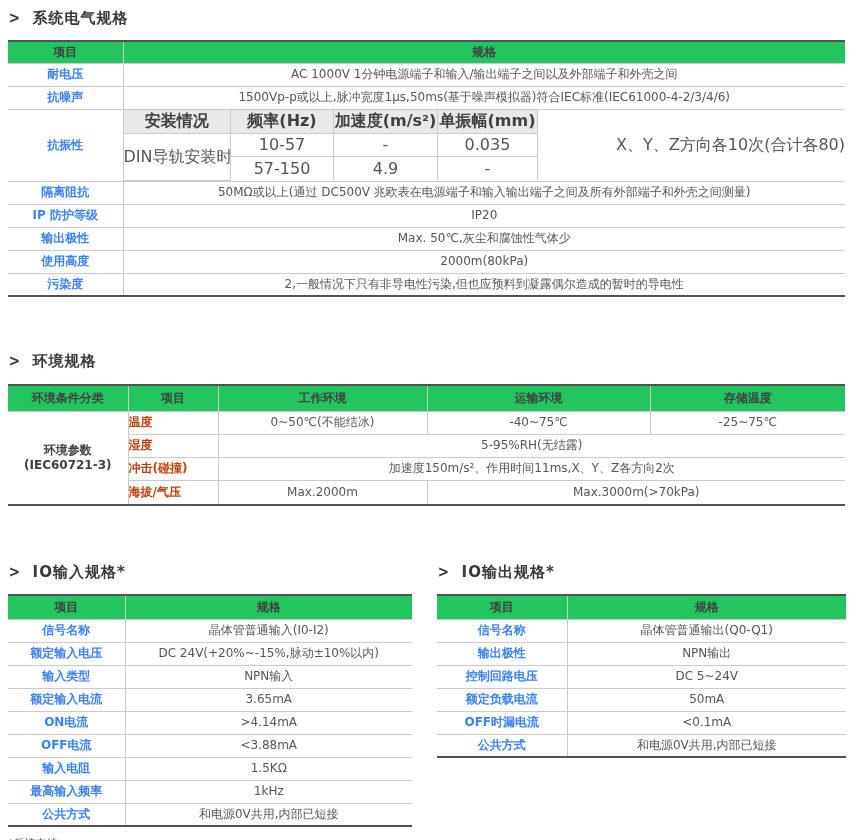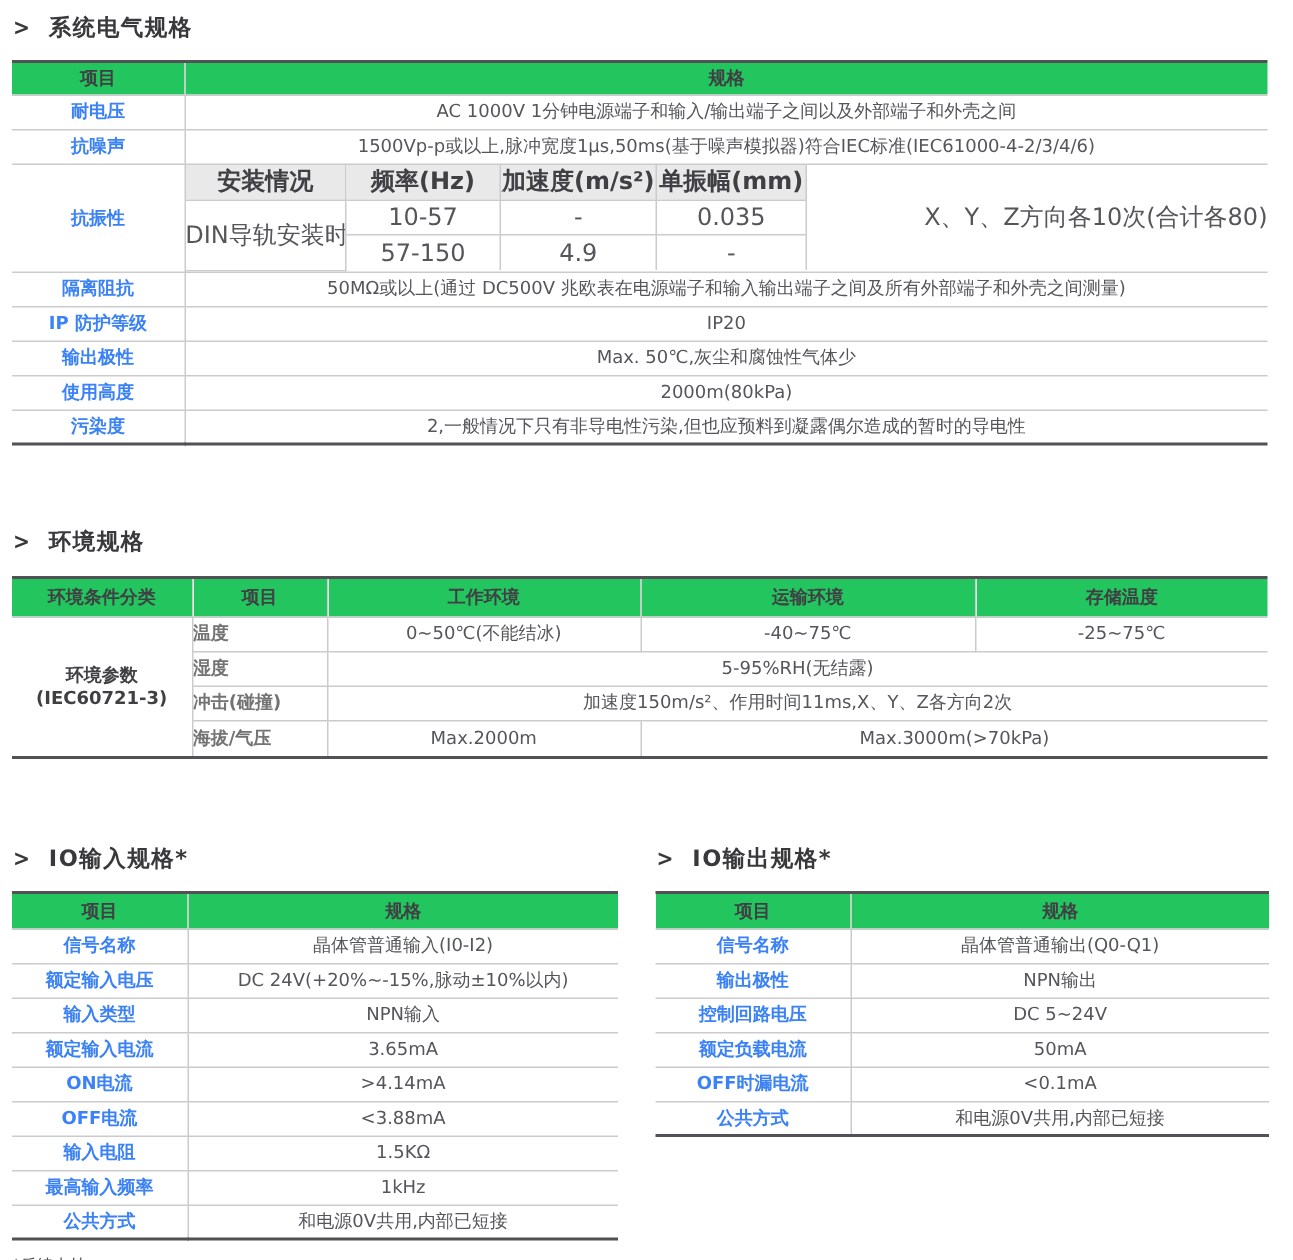--- a/index.html
+++ b/index.html
@@ -19,21 +19,21 @@
   
   table.spec { border-collapse:collapse; table-layout:fixed;
                border-top:2px solid #515156; border-bottom:2px solid #515156; }
   table.spec th, table.spec td { border:1px solid #cbcbcd; font-size:12px;
                padding:0; line-height:1.25; overflow:hidden; white-space:nowrap; }
   table.spec tr > *:first-child { border-left:none; }
   table.spec tr > *:last-child  { border-right:none; }
   table.spec th { background:#22c55e; font-weight:bold; color:#404044; text-align:center; }
   td.lbl   { font-weight:bold; color:#3b82f6; text-align:center; background:#fff; }
   td.val   { text-align:center; padding:0 6px 0 11px; color:#55565a; }
-  td.lbl-left { font-weight:bold; color:#737373; text-align:left; padding-left:15px; }
+  td.lbl-left { font-weight:bold; color:#c2410c; text-align:left; padding-left:15px; }
 
   
   .t-elec { width:837px; margin-top:12px; }
   .t-elec tr { height:23px; }
   .t-elec tr.hd { height:22px; }
   td.vibwrap { padding:0; height:71px; vertical-align:top; }
   table.vib { border-collapse:collapse; table-layout:fixed; width:100%; height:71px; }
   table.vib th, table.vib td { border:1px solid #cbcbcd; font-size:16px; text-align:center; padding:0; }
   table.vib tr:first-child > * { border-top:none; }
   table.vib tr:last-child  > * { border-bottom:none; }

